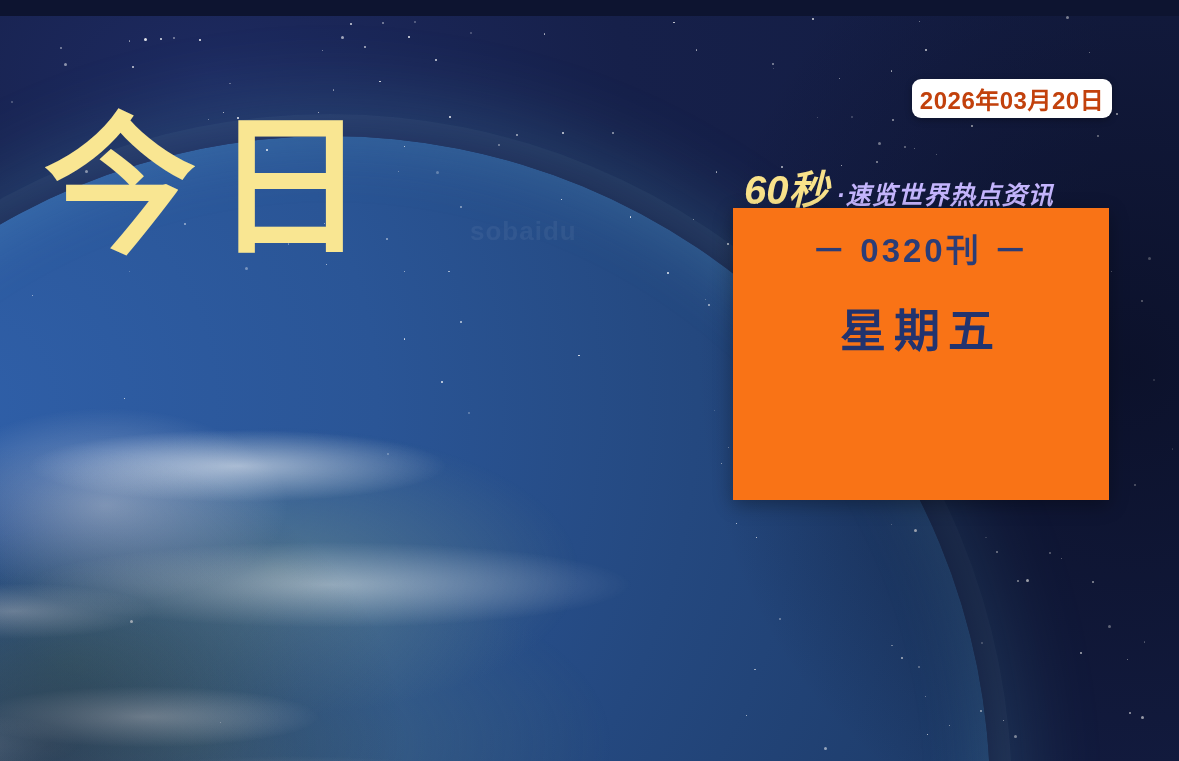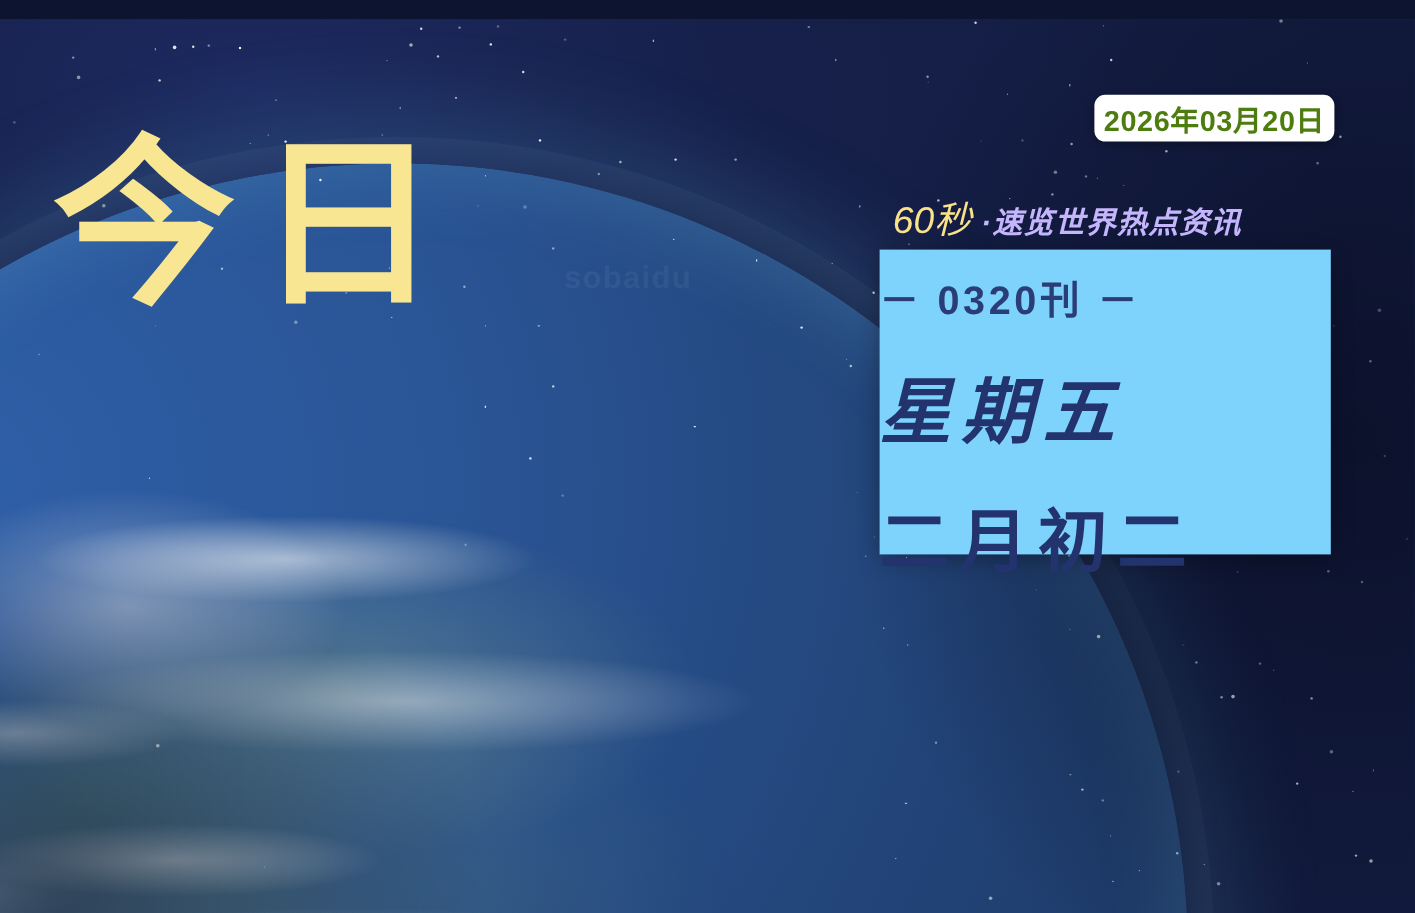--- a/index.html
+++ b/index.html
@@ -149,82 +149,81 @@
     position: absolute;
     left: 912px;
     top: 63px;
     width: 200px;
     height: 39px;
     background: #ffffff;
     border-radius: 9px;
     display: flex;
     align-items: center;
     justify-content: center;
-    color: #4d7c0f;
+    color: #c2410c;
     font-size: 24px;
     font-weight: 700;
     letter-spacing: .5px;
     box-shadow: 0 2px 7px rgba(0,0,0,.30);
   }
 
   
   .tagline {
     position: absolute;
     left: 744px;
     top: 142px;
     display: flex;
     align-items: baseline;
     white-space: nowrap;
   }
   .tagline-60 {
     color: #f9e28a;
-    font-size: 31px;
-    font-weight: 400;
+    font-size: 40px;
+    font-weight: 700;
     font-style: italic;
     letter-spacing: 0px;
   }
   .tagline-rest {
     color: #c4b5fd;
     font-size: 25px;
     font-weight: 700;
     font-style: italic;
     margin-left: 8px;
     letter-spacing: 1px;
   }
 
   
   .card {
     position: absolute;
     left: 733px;
     top: 192px;
     width: 376px;
-    height: 254px;
-    background: #7dd3fc;
+    height: 292px;
+    background: #f97316;
     display: flex;
     flex-direction: column;
-    align-items: flex-start;
+    align-items: center;
     justify-content: flex-start;
     padding-top: 16px;
     box-shadow: 0 5px 18px rgba(0,0,0,.32);
   }
   .card-issue {
     color: #2b3d77;
     font-size: 33px;
     font-weight: 700;
     letter-spacing: 3px;
     white-space: nowrap;
   }
   .card-weekday {
     color: #22336e;
-    font-size: 60px;
+    font-size: 46px;
     font-weight: 700;
     letter-spacing: 8px;
     margin-top: 22px;
     white-space: nowrap;
-    font-style: italic;
   }
   .card-lunar {
     color: #22336e;
     font-size: 58px;
     font-weight: 700;
     letter-spacing: 8px;
     margin-top: 24px;
     white-space: nowrap;
   }
 
@@ -455,17 +454,16 @@
   <div class="date-pill">2026年03月20日</div>
 
   <div class="tagline">
     <span class="tagline-60">60秒</span>
     <span class="tagline-rest">·速览世界热点资讯</span>
   </div>
 
   <div class="card">
     <div class="card-issue">－ 0320刊 －</div>
     <div class="card-weekday">星期五</div>
-    <div class="card-lunar">二月初二</div>
   </div>
 
 
 </div>
 
 </body></html>

